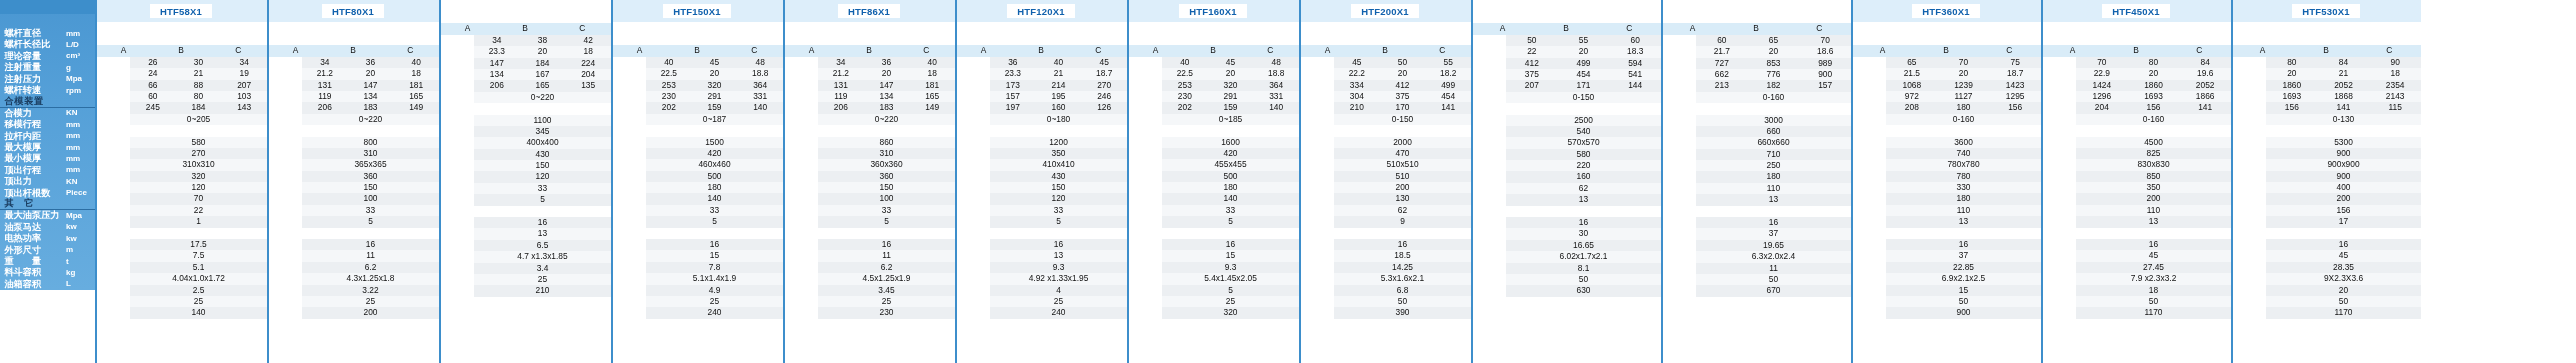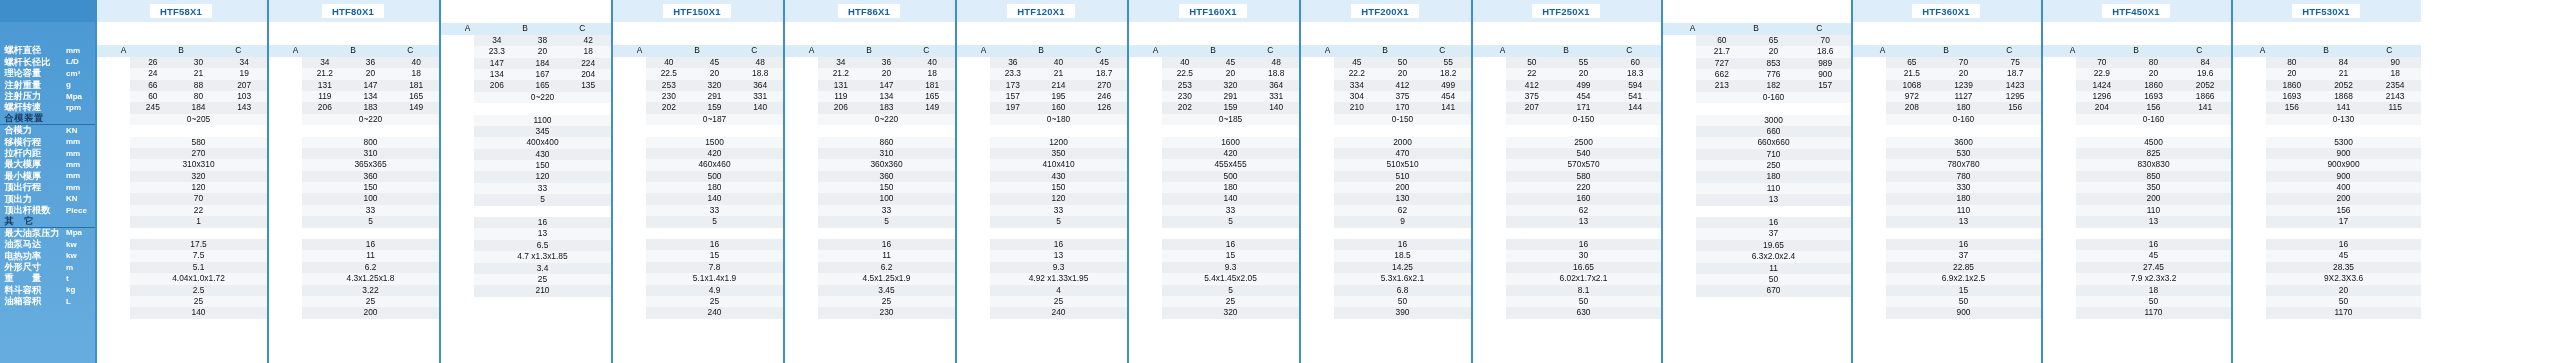--- a/index.html
+++ b/index.html
@@ -15,21 +15,21 @@
     width: 2576px;
     height: 363px;
     display: flex;
     flex-direction: row;
   }
 
   
   .label-panel {
     width: 95px;
     min-width: 95px;
-    height: 363px;
+    height: 290px;
     background: linear-gradient(to bottom, #4a97d2 0%, #55a0d8 35%, #67addf 100%);
     position: relative;
     display: flex;
     flex-direction: column;
   }
   .label-panel .lp-head {
     height: 22px;
     background: #3d8ecb;
   }
   .label-panel .lp-subhead {
@@ -962,23 +962,20 @@
           <div class="g-row alt">
             <span class="span3">50</span>
           </div>
           <div class="g-row">
             <span class="span3">390</span>
           </div>
         </div>
       </div>
       <div class="group wide">
         <div class="sep-v"></div>
-        <div class="g-title-band">
-          <div class="g-title">HTF250X1</div>
-        </div>
         <div class="g-gap"></div>
         <div class="g-abc">
           <span>A</span>
           <span>B</span>
           <span>C</span>
         </div>
         <div class="g-rows">
           <div class="g-row">
             <span class="cell">50</span>
             <span class="cell">55</span>
@@ -1180,21 +1177,21 @@
             <span class="cell">156</span>
           </div>
           <div class="g-row alt">
             <span class="span3">0-160</span>
           </div>
           <div class="g-row sectionrow"></div>
           <div class="g-row alt">
             <span class="span3">3600</span>
           </div>
           <div class="g-row">
-            <span class="span3">530</span>
+            <span class="span3">740</span>
           </div>
           <div class="g-row alt">
             <span class="span3">780x780</span>
           </div>
           <div class="g-row">
             <span class="span3">780</span>
           </div>
           <div class="g-row alt">
             <span class="span3">330</span>
           </div>

